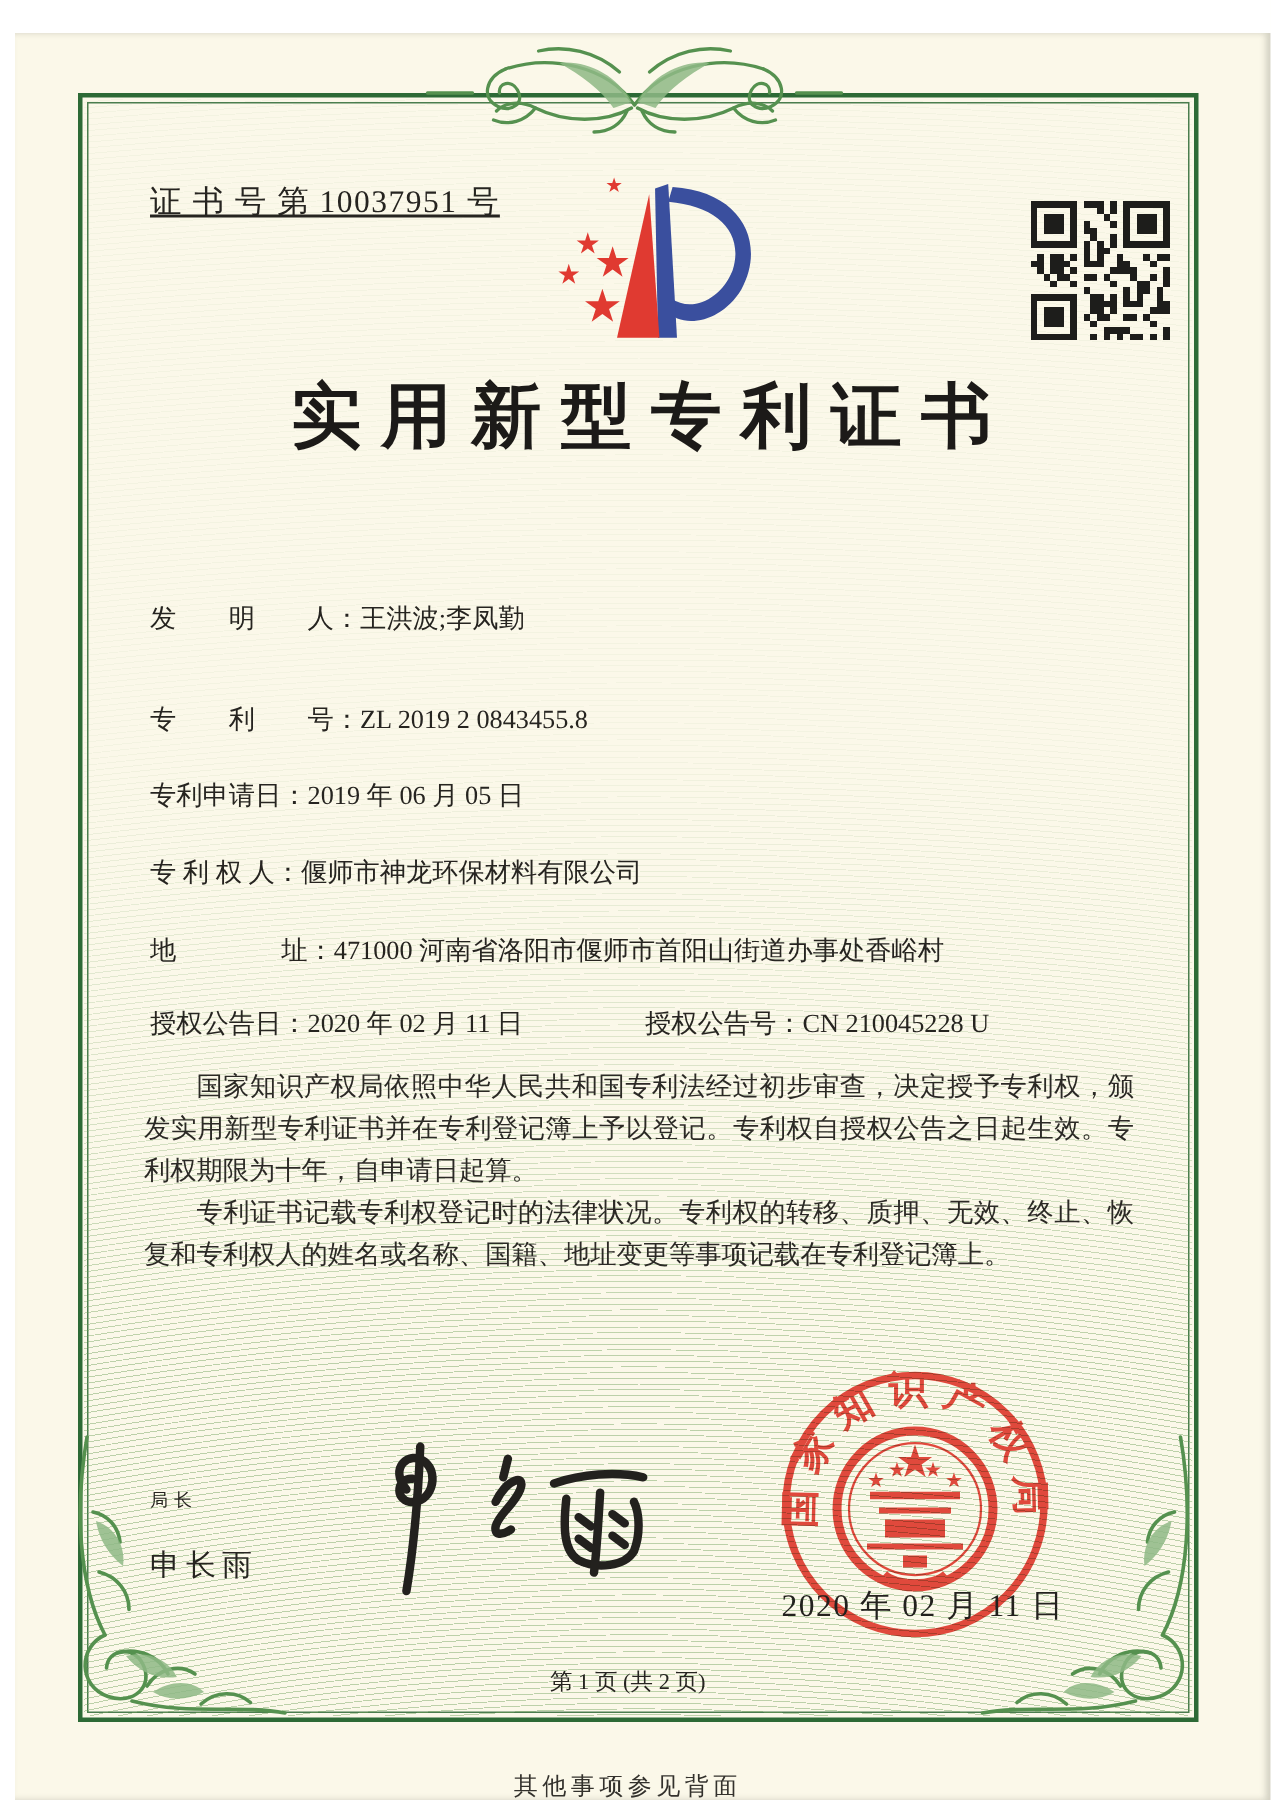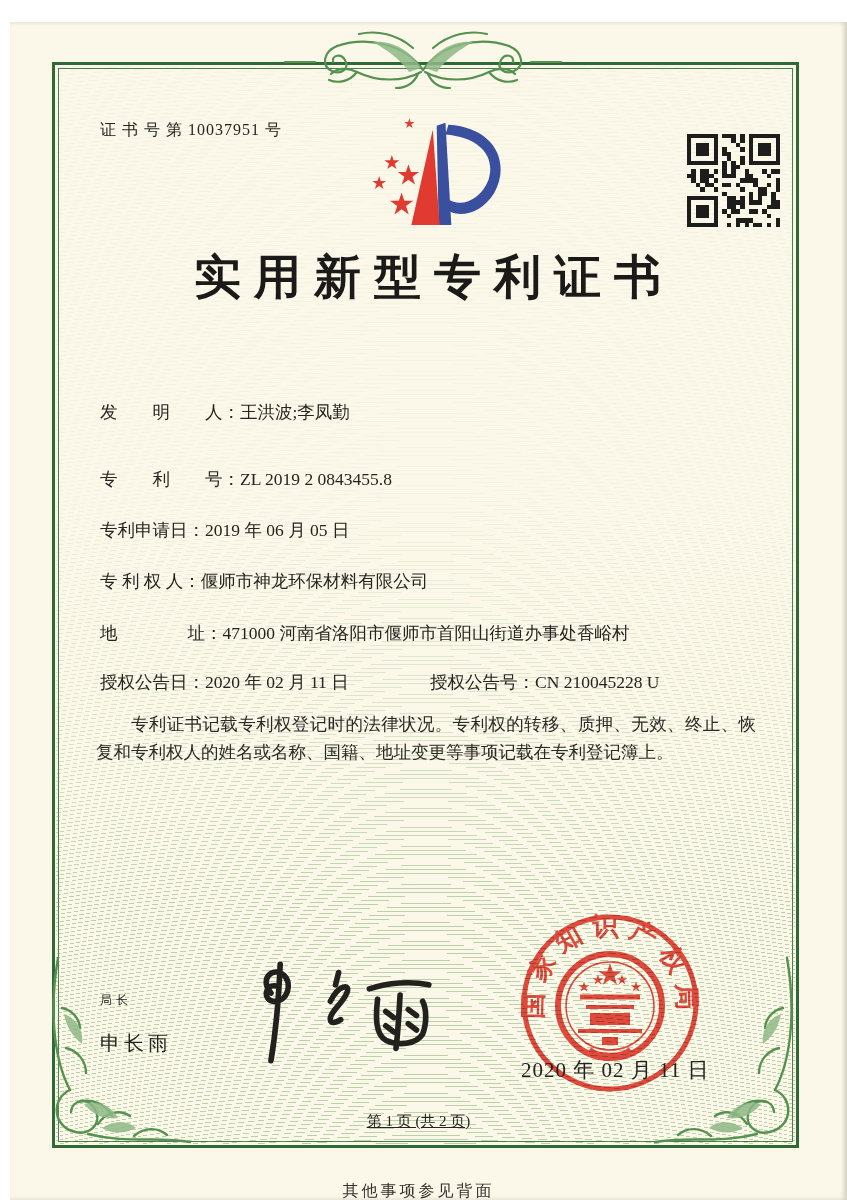--- a/index.html
+++ b/index.html
@@ -20,21 +20,21 @@
       rgba(110,160,90,.45) 0 1px, rgba(0,0,0,0) 1px 6px);
     -webkit-mask-image:linear-gradient(to bottom, rgba(0,0,0,.12) 0 40%, rgba(0,0,0,.55) 62%, #000 78%);
             mask-image:linear-gradient(to bottom, rgba(0,0,0,.12) 0 40%, rgba(0,0,0,.55) 62%, #000 78%);
     pointer-events:none; }
 
   .ornament { position:absolute; pointer-events:none; }
   #topOrn   { left:283px; top:28px; width:280px; height:68px; }
   #cornerL  { left:42px;  top:952px; width:150px; height:195px; }
   #cornerR  { right:44px; top:952px; width:150px; height:195px; transform:scaleX(-1); }
 
-  .cert-no { position:absolute; left:100px; top:120px; font-size:16px; letter-spacing:1px; }
+  .cert-no { position:absolute; left:100px; top:120px; font-size:21px; letter-spacing:1px;text-decoration:underline; }
 
   #logo { position:absolute; left:347px; top:110px; width:156px; height:122px; }
   #qr   { position:absolute; left:687px; top:134px; width:93px; height:93px; }
 
   .title { position:absolute; left:0; right:0; top:246px; text-align:center;
            font-size:47px; font-weight:bold; letter-spacing:13px; color:#1c1a18;padding-left:21px; }
 
   .field { position:absolute; left:100px; right:56px; font-size:17.5px; white-space:nowrap; }
   .field .lbl { display:inline-block; }
   .field .val { display:inline-block; }
@@ -46,21 +46,21 @@
 
   .signoff-label { position:absolute; left:100px; top:992px;  font-size:12px; letter-spacing:4px; }
   .signoff-name  { position:absolute; left:100px; top:1030px; font-size:20px; letter-spacing:4px; }
   #signature { position:absolute; left:232px; top:958px; width:205px; height:108px; }
 
   #seal { position:absolute; left:510px; top:903px; width:200px; height:200px;
           opacity:.92; mix-blend-mode:multiply; }
   .seal-date { position:absolute; left:521px; top:1056px; font-size:21px; color:#23211e;
                letter-spacing:1px; z-index:5; }
 
-  .page-ind { position:absolute; left:0; right:10px; top:1112px; text-align:center; font-size:15px;text-decoration:underline; }
+  .page-ind { position:absolute; left:0; right:10px; top:1112px; text-align:center; font-size:15px; }
   .back-note { position:absolute; left:0; right:10px; top:1164px; text-align:center;
                font-size:16px; letter-spacing:3px; color:#33312c;margin-top:17px; }
 
   svg text { font-family:"Liberation Serif","DejaVu Serif",serif; }
 </style>
 </head>
 <body>
 
 <div id="page">
   <div class="paper"></div>
@@ -382,20 +382,21 @@
     <span class="lbl">地　　　　址：</span><span class="val">471000 河南省洛阳市偃师市首阳山街道办事处香峪村</span>
   </div>
   <div class="field" style="top:670px">
     <span class="lbl">授权公告日：</span><span class="val">2020 年 02 月 11 日</span>
     <span class="pair2">
       <span class="lbl">授权公告号：</span><span class="val">CN 210045228 U</span>
     </span>
   </div>
 
   <div class="paras">
+    <p>国家知识产权局依照中华人民共和国专利法经过初步审查，决定授予专利权，颁发实用新型专利证书并在专利登记簿上予以登记。专利权自授权公告之日起生效。专利权期限为十年，自申请日起算。</p>
     <p>专利证书记载专利权登记时的法律状况。专利权的转移、质押、无效、终止、恢复和专利权人的姓名或名称、国籍、地址变更等事项记载在专利登记簿上。</p>
   </div>
 
   <div class="signoff-label">局长</div>
   <div class="signoff-name">申长雨</div>
 
   <svg id="signature" viewBox="0 0 200 105">
     <g fill="none" stroke="#23211e" stroke-width="5.5" stroke-linecap="round" stroke-linejoin="round">
       <path d="M38,34 C26,20 40,8 50,16 C60,24 54,44 40,42 C30,40 32,26 42,27"></path>
       <path d="M47,6 C46,30 44,64 38,100"></path>

